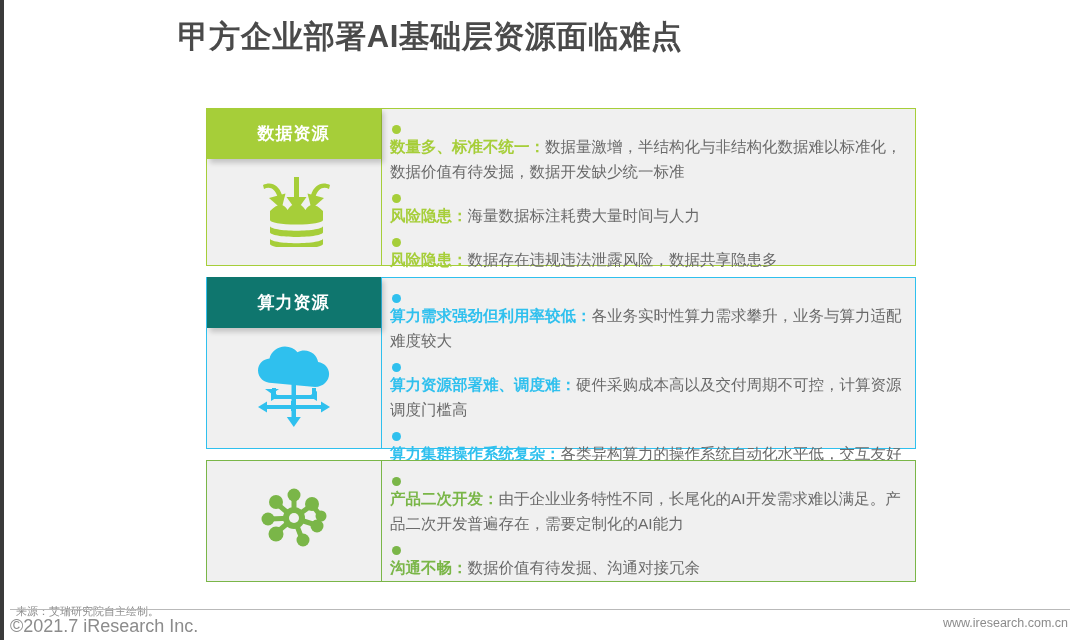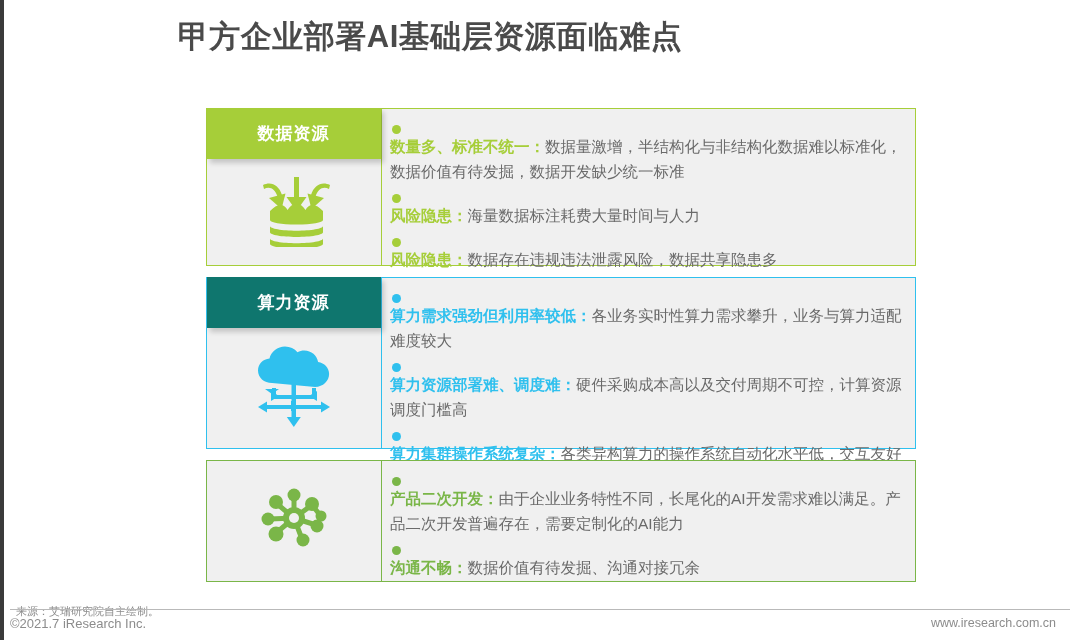--- a/index.html
+++ b/index.html
@@ -134,26 +134,26 @@
   }
   .rule-top {
     position: absolute;
     left: 10px; top: 609px;
     width: 1060px; height: 1px;
     background: #b9b9b9;
   }
   .copyright {
     position: absolute;
     left: 10px; top: 616px;
-    font-size: 13px;
+    font-size: 18px;
     color: #8c8c8c;
   }
   .site {
     position: absolute;
-    right: 24px; top: 616px;
+    right: 12px; top: 616px;
     font-size: 12.5px;
     color: #8c8c8c;
   }
 </style>
 </head>
 <body>
 
 <div id="slide">
 
   <div class="edge-left"></div>

